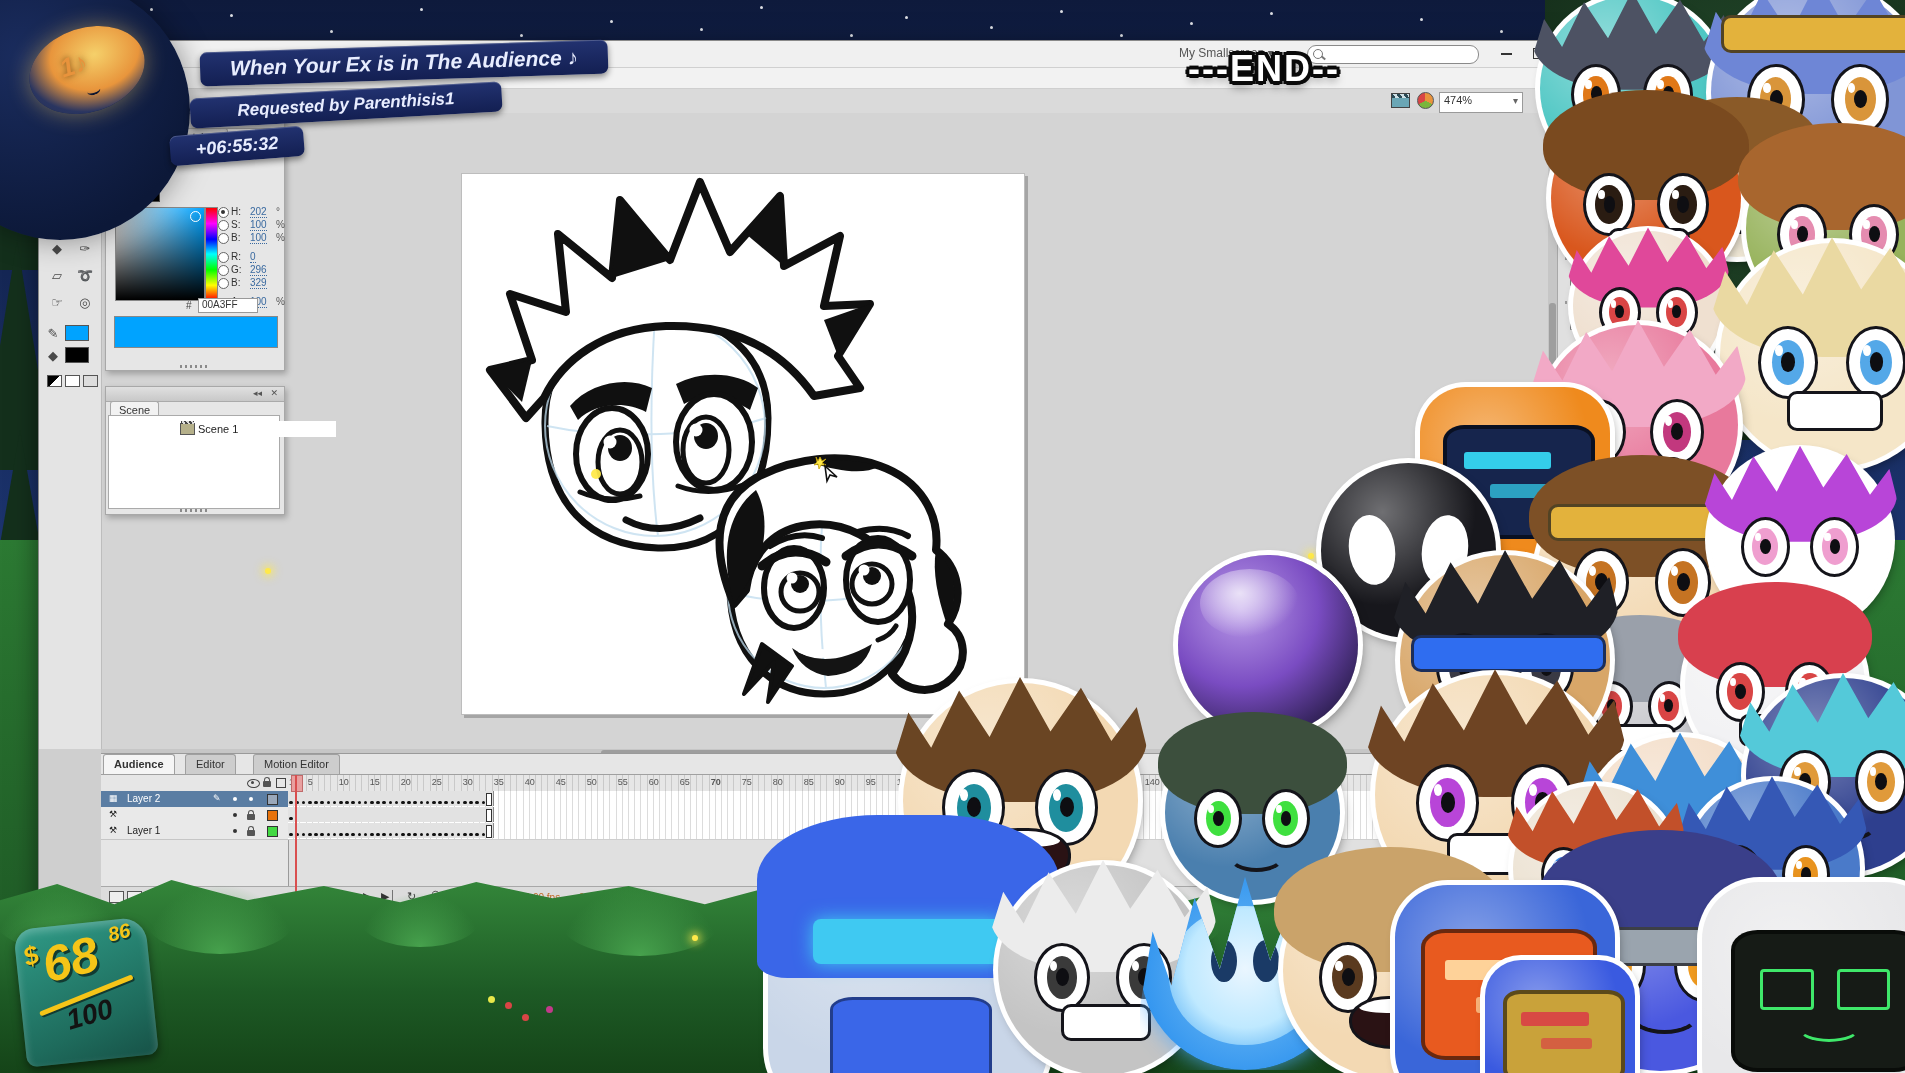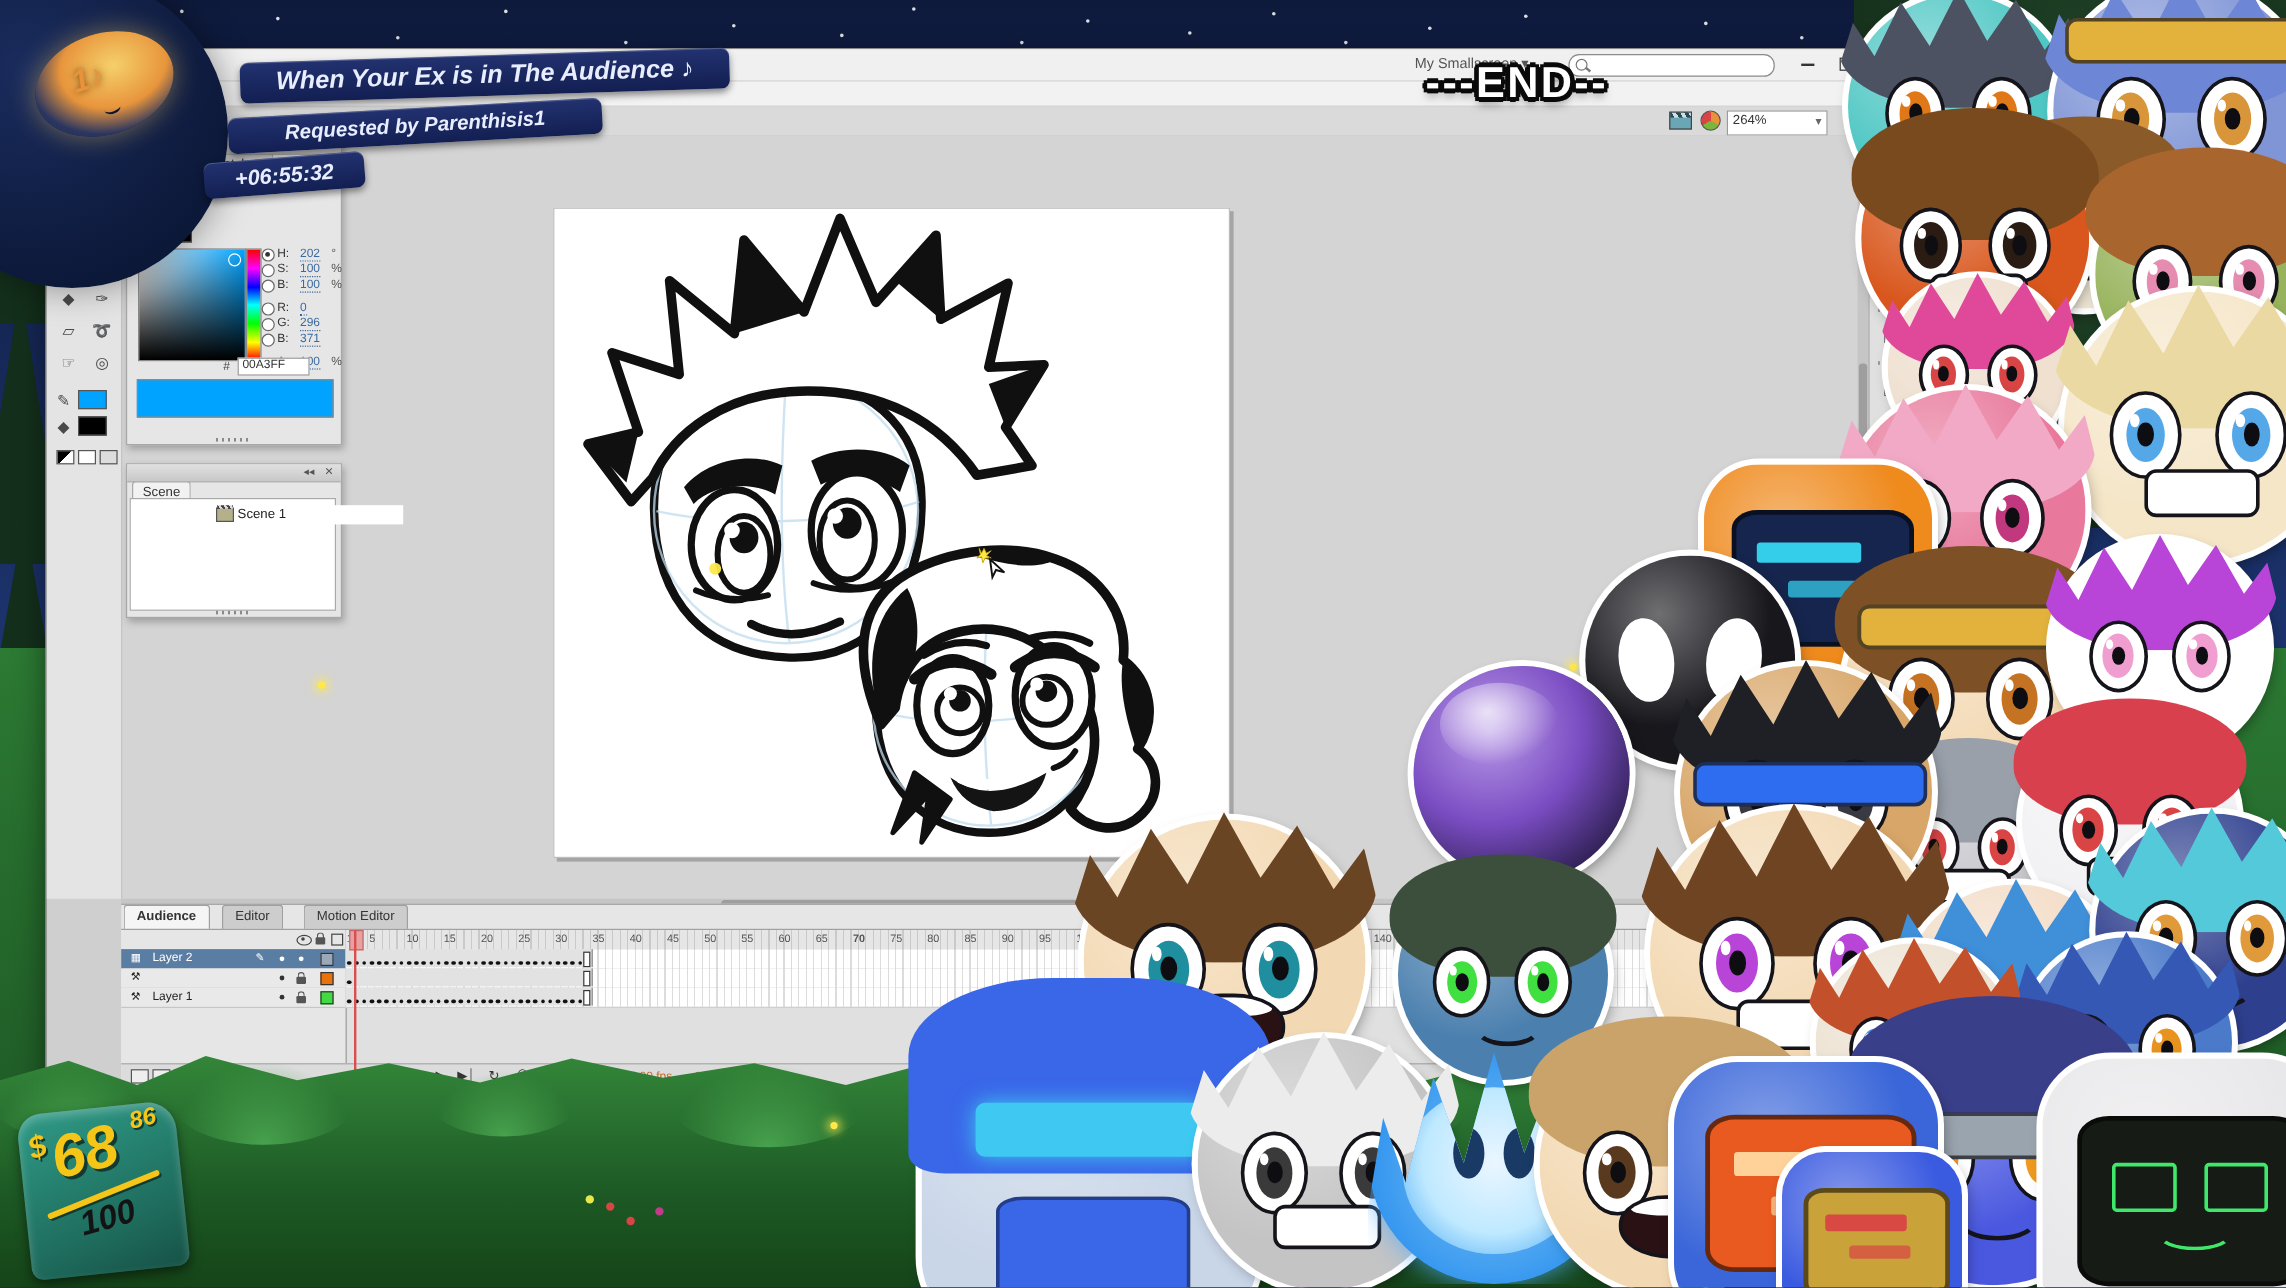--- a/index.html
+++ b/index.html
@@ -218,21 +218,21 @@
         </div>
       <div class="winbtn" style="left:1518px;font-size:17px;">
           <span>×</span>
         </div>
     </div>
     <div class="menustrip"></div>
     <div class="editbar">
       <span class="ic-clap"></span>
       <span class="ic-sym"></span>
       <div class="zoombox">
-        <span>264%</span>
+        <span>474%</span>
         <span class="caret">▾</span>
       </div>
     </div>
 
     <div class="pasteboard"></div>
 
     <div class="stage">
       <svg width="562" height="540" viewBox="0 0 562 540">
 
         <path d="M83,250 C84,330 128,372 196,374 C268,376 306,322 306,244 C306,180 258,140 192,142 C128,144 82,186 83,250 Z" fill="#ffffff" stroke="#101010" stroke-width="7"></path>
@@ -369,21 +369,21 @@
           </div>
           <div class="crow" style="top: 150px;">
             <div class="radio"></div>
             <div class="lbl">G:</div>
             <div class="val">296</div>
             <div class="unit"></div>
           </div>
           <div class="crow" style="top: 163px;">
             <div class="radio"></div>
             <div class="lbl">B:</div>
-            <div class="val">371</div>
+            <div class="val">329</div>
             <div class="unit"></div>
           </div>
           <div class="crow" style="top: 182px;">
             <div class="lbl">A:</div>
             <div class="val">100</div>
             <div class="unit">%</div>
           </div>
         </div>
       <div class="hexrow">
         <span>#</span>

